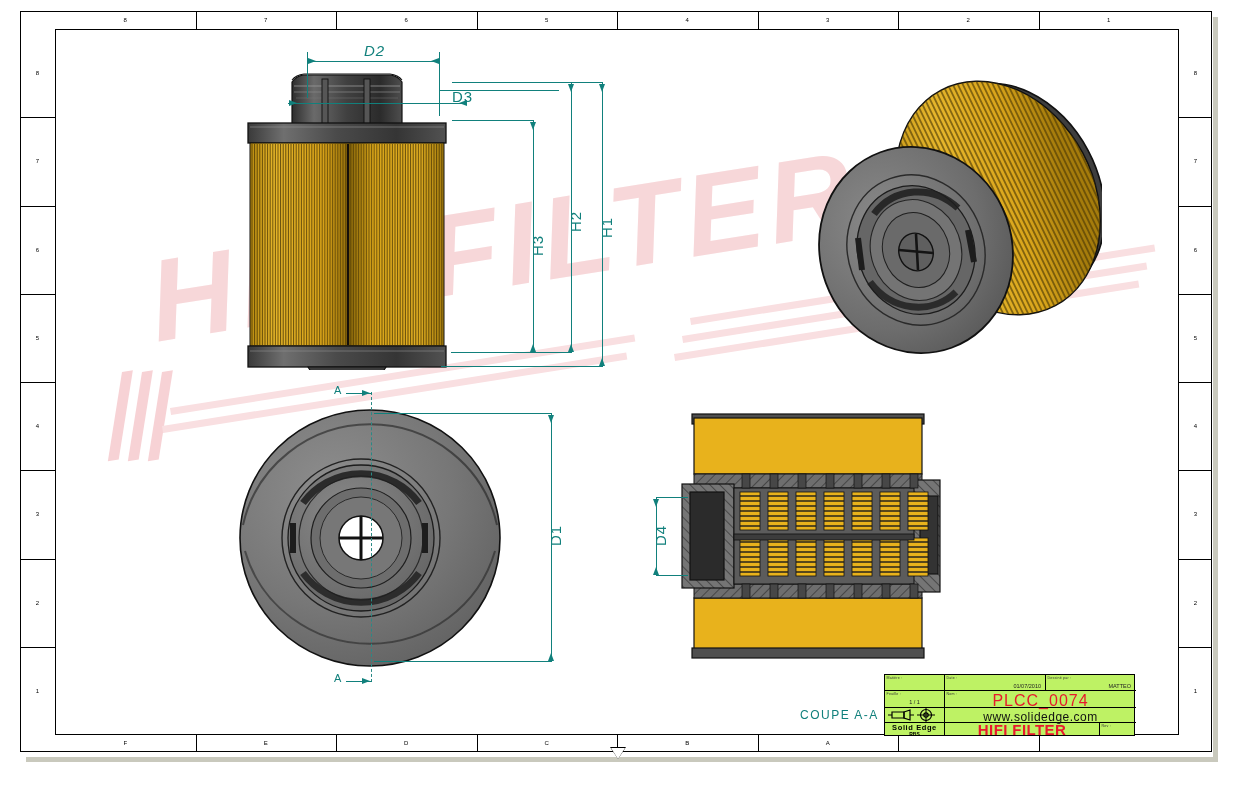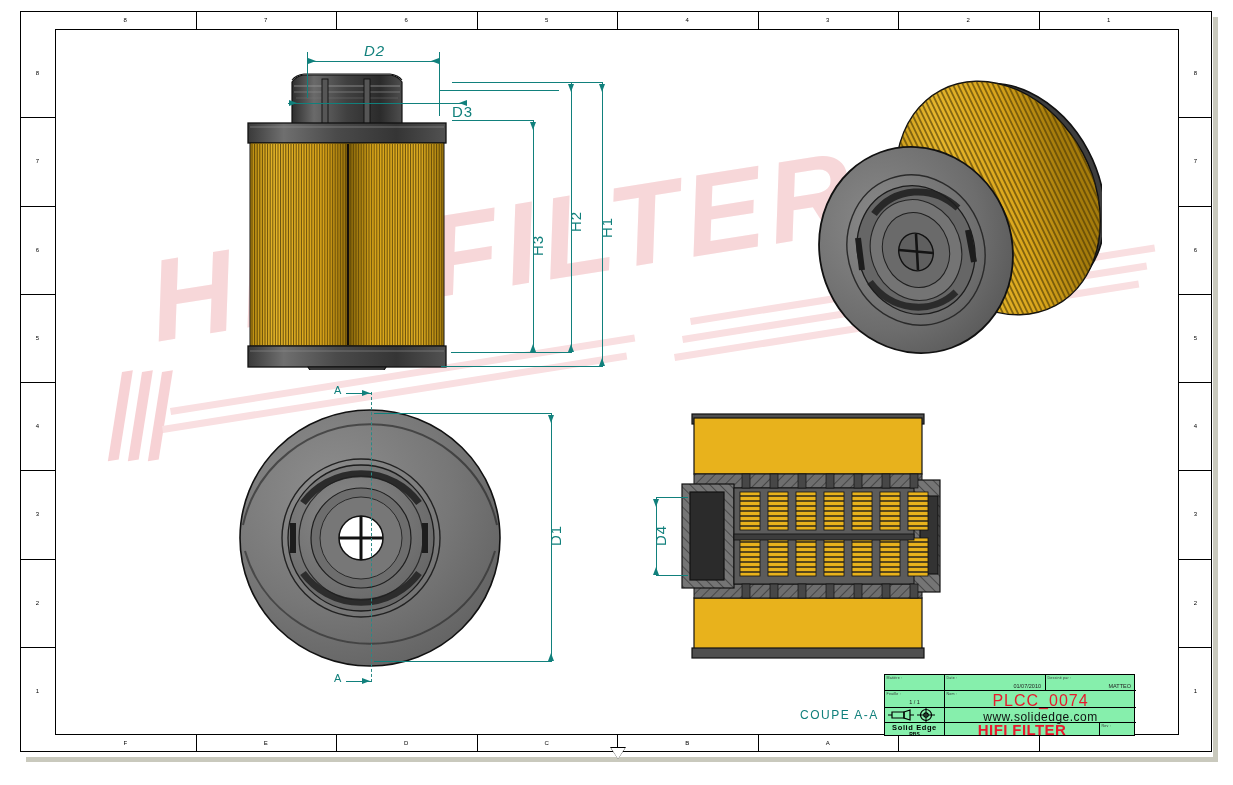--- a/index.html
+++ b/index.html
@@ -29,21 +29,21 @@
   .dlabel{position:absolute;color:#11807c;font-family:"Liberation Sans",sans-serif;font-size:15px;letter-spacing:1px;white-space:nowrap;}
   .dlabel.vert{transform:rotate(-90deg);transform-origin:left top;}
   .arrow{position:absolute;width:0;height:0;}
   .ar-left{border-top:3.5px solid transparent;border-bottom:3.5px solid transparent;border-right:8px solid #11807c;}
   .ar-right{border-top:3.5px solid transparent;border-bottom:3.5px solid transparent;border-left:8px solid #11807c;}
   .ar-up{border-left:3.5px solid transparent;border-right:3.5px solid transparent;border-bottom:8px solid #11807c;}
   .ar-down{border-left:3.5px solid transparent;border-right:3.5px solid transparent;border-top:8px solid #11807c;}
   .centerline{position:absolute;border-left:1px dashed #2a8a86;}
 
   
-  #titleblock{position:absolute;left:884px;top:674px;width:251px;height:62px;border:1.3px solid #000;box-sizing:border-box;background:#86efac;}
+  #titleblock{position:absolute;left:884px;top:674px;width:251px;height:62px;border:1.3px solid #000;box-sizing:border-box;background:#bef264;}
   .tb-cell{position:absolute;box-sizing:border-box;border-right:1px solid #000;border-bottom:1px solid #000;}
   .tb-tag{position:absolute;font-size:3.6px;color:#333;left:1.5px;top:1px;letter-spacing:.2px;}
   .tb-val{position:absolute;width:100%;text-align:center;}
   .tb-red{color:#e8192c;}
   .tb-small{font-size:5.5px;color:#222;}
 </style>
 </head>
 <body>
 
 <div id="sheet">
@@ -572,21 +572,21 @@
   <div class="dim dimv" style="left:439px;top:52px;height:64px;"></div>
   <div class="dim dimh" style="left:307px;top:61px;width:133px;"></div>
   <div class="arrow ar-right" style="left:308px;top:57.5px;"></div>
   <div class="arrow ar-left" style="left:431px;top:57.5px;"></div>
   <div class="dlabel" style="left:364px;top:42px;font-style:italic;">D2</div>
 
   <div class="dim dimh" style="left:288px;top:103px;width:179px;"></div>
   <div class="dim dimh" style="left:439px;top:90px;width:120px;"></div>
   <div class="arrow ar-right" style="left:289px;top:99.5px;"></div>
   <div class="arrow ar-left" style="left:459px;top:99.5px;"></div>
-  <div class="dlabel" style="left:452px;top:88px;margin-top:15px;">D3</div>
+  <div class="dlabel" style="left:452px;top:88px;">D3</div>
 
   <div class="dim dimv" style="left:602px;top:82px;height:284px;"></div>
   <div class="dim dimh" style="left:452px;top:82px;width:151px;"></div>
   <div class="dim dimh" style="left:441px;top:366px;width:162px;"></div>
   <div class="arrow ar-down" style="left:598.5px;top:84px;"></div>
   <div class="arrow ar-up" style="left:598.5px;top:358px;"></div>
   <div class="dlabel vert" style="left:598px;top:238px;">H1</div>
 
   <div class="dim dimv" style="left:571px;top:82px;height:270px;"></div>
   <div class="dim dimh" style="left:451px;top:352px;width:121px;"></div>

